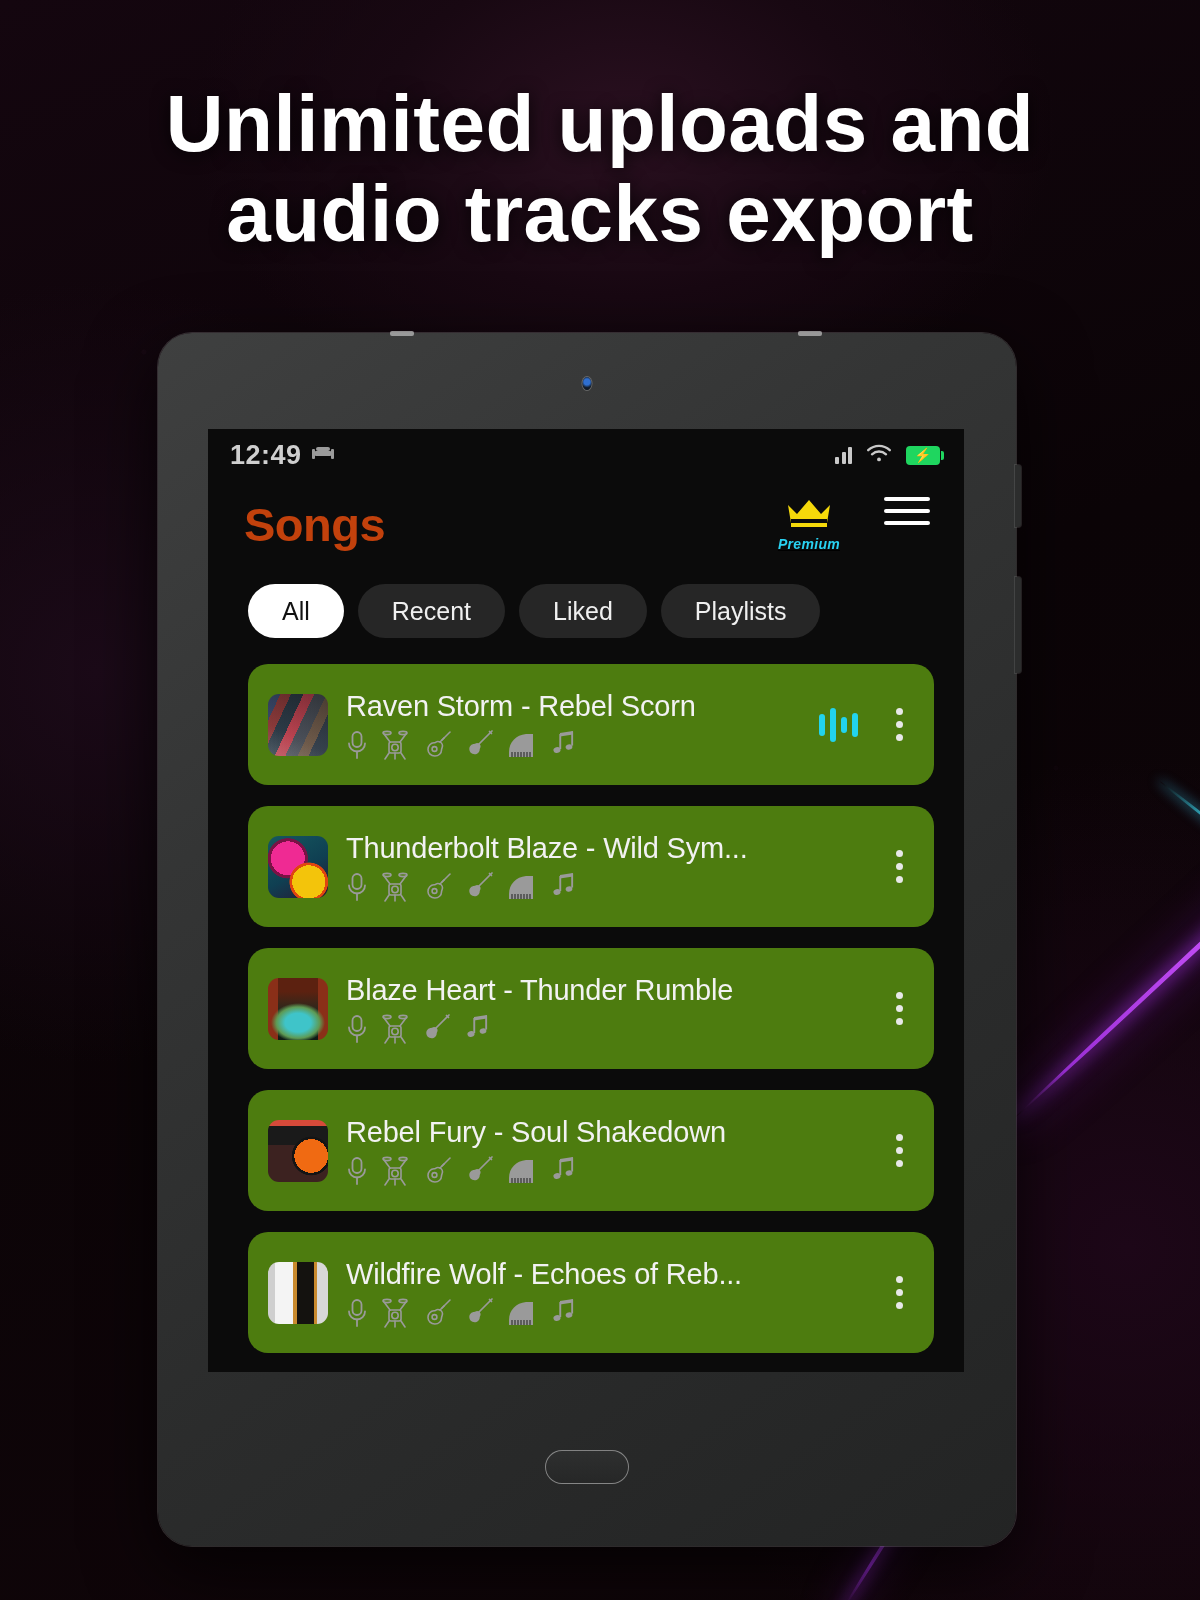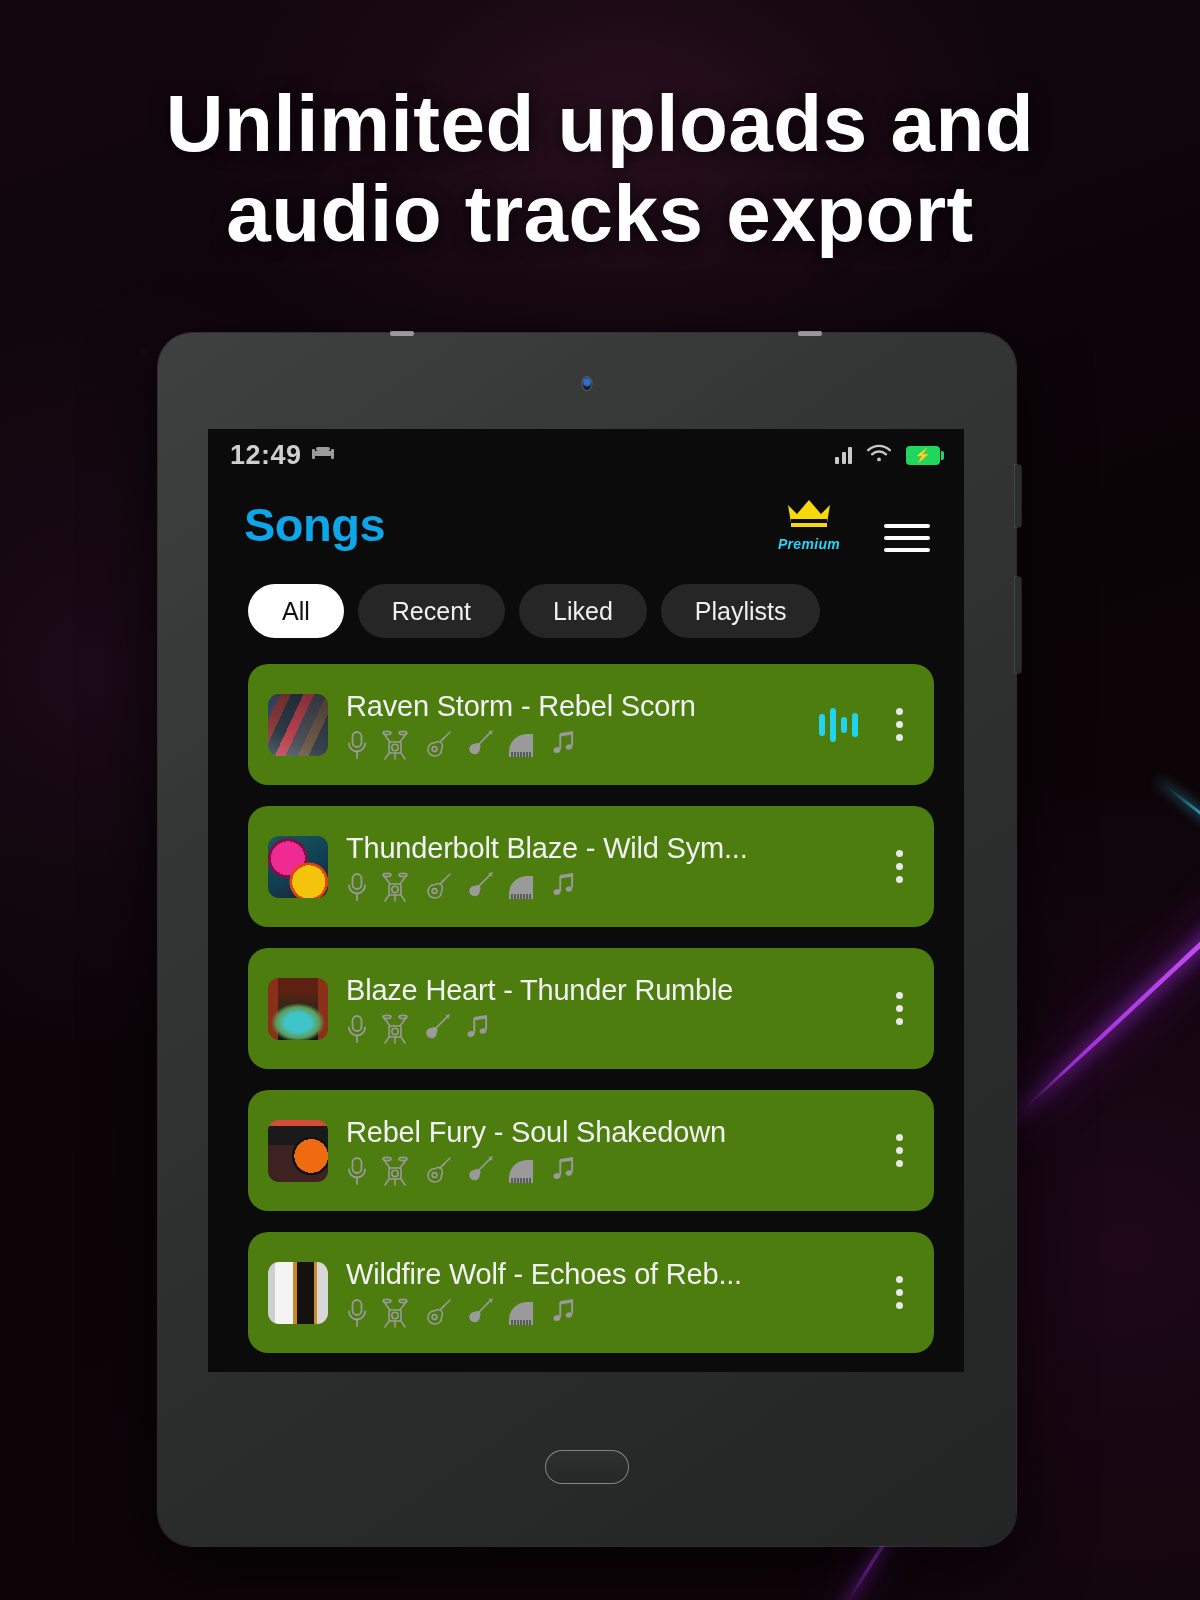--- a/index.html
+++ b/index.html
@@ -94,22 +94,22 @@
   .sig-bars i:nth-child(2){height:12px;}
   .sig-bars i:nth-child(3){height:17px;}
   #battery-icon{width:34px;height:19px;border-radius:4px;background:#1fd65f;
     position:relative;display:flex;align-items:center;justify-content:center;}
   #battery-icon::after{content:"";position:absolute;right:-4px;top:5px;width:3px;height:9px;
     background:#1fd65f;border-radius:0 2px 2px 0;}
   #battery-icon span{color:#0b0b0b;font-size:14px;font-weight:800;line-height:1;}
   
   #app-header{display:flex;align-items:center;justify-content:space-between;
     padding:16px 34px 6px 36px;}
-  #page-title{color:#0ea5e9;font-size:47px;font-weight:700;letter-spacing:-.5px;}
-  #header-actions{display:flex;align-items:flex-end;gap:44px;text-decoration:underline;}
+  #page-title{color:#c2410c;font-size:47px;font-weight:700;letter-spacing:-.5px;}
+  #header-actions{display:flex;align-items:flex-start;gap:44px;text-decoration:underline;}
   #premium-btn{display:flex;flex-direction:column;align-items:center;gap:3px;}
   #premium-label{color:#29d2f2;font-size:14px;font-weight:800;font-style:italic;letter-spacing:.3px;}
   #menu-btn{display:flex;flex-direction:column;gap:8px;width:46px;}
   #menu-btn i{display:block;height:4px;background:#fff;border-radius:2px;}
   
   #filter-tabs{display:flex;gap:14px;padding:26px 30px 0 40px;}
   .f-tab{height:54px;border-radius:27px;display:flex;align-items:center;justify-content:center;
     background:#262626;color:#f0f0f0;font-size:25px;padding:0 34px;white-space:nowrap;}
   .f-tab.active{background:#fff;color:#111;font-weight:500;}
   

